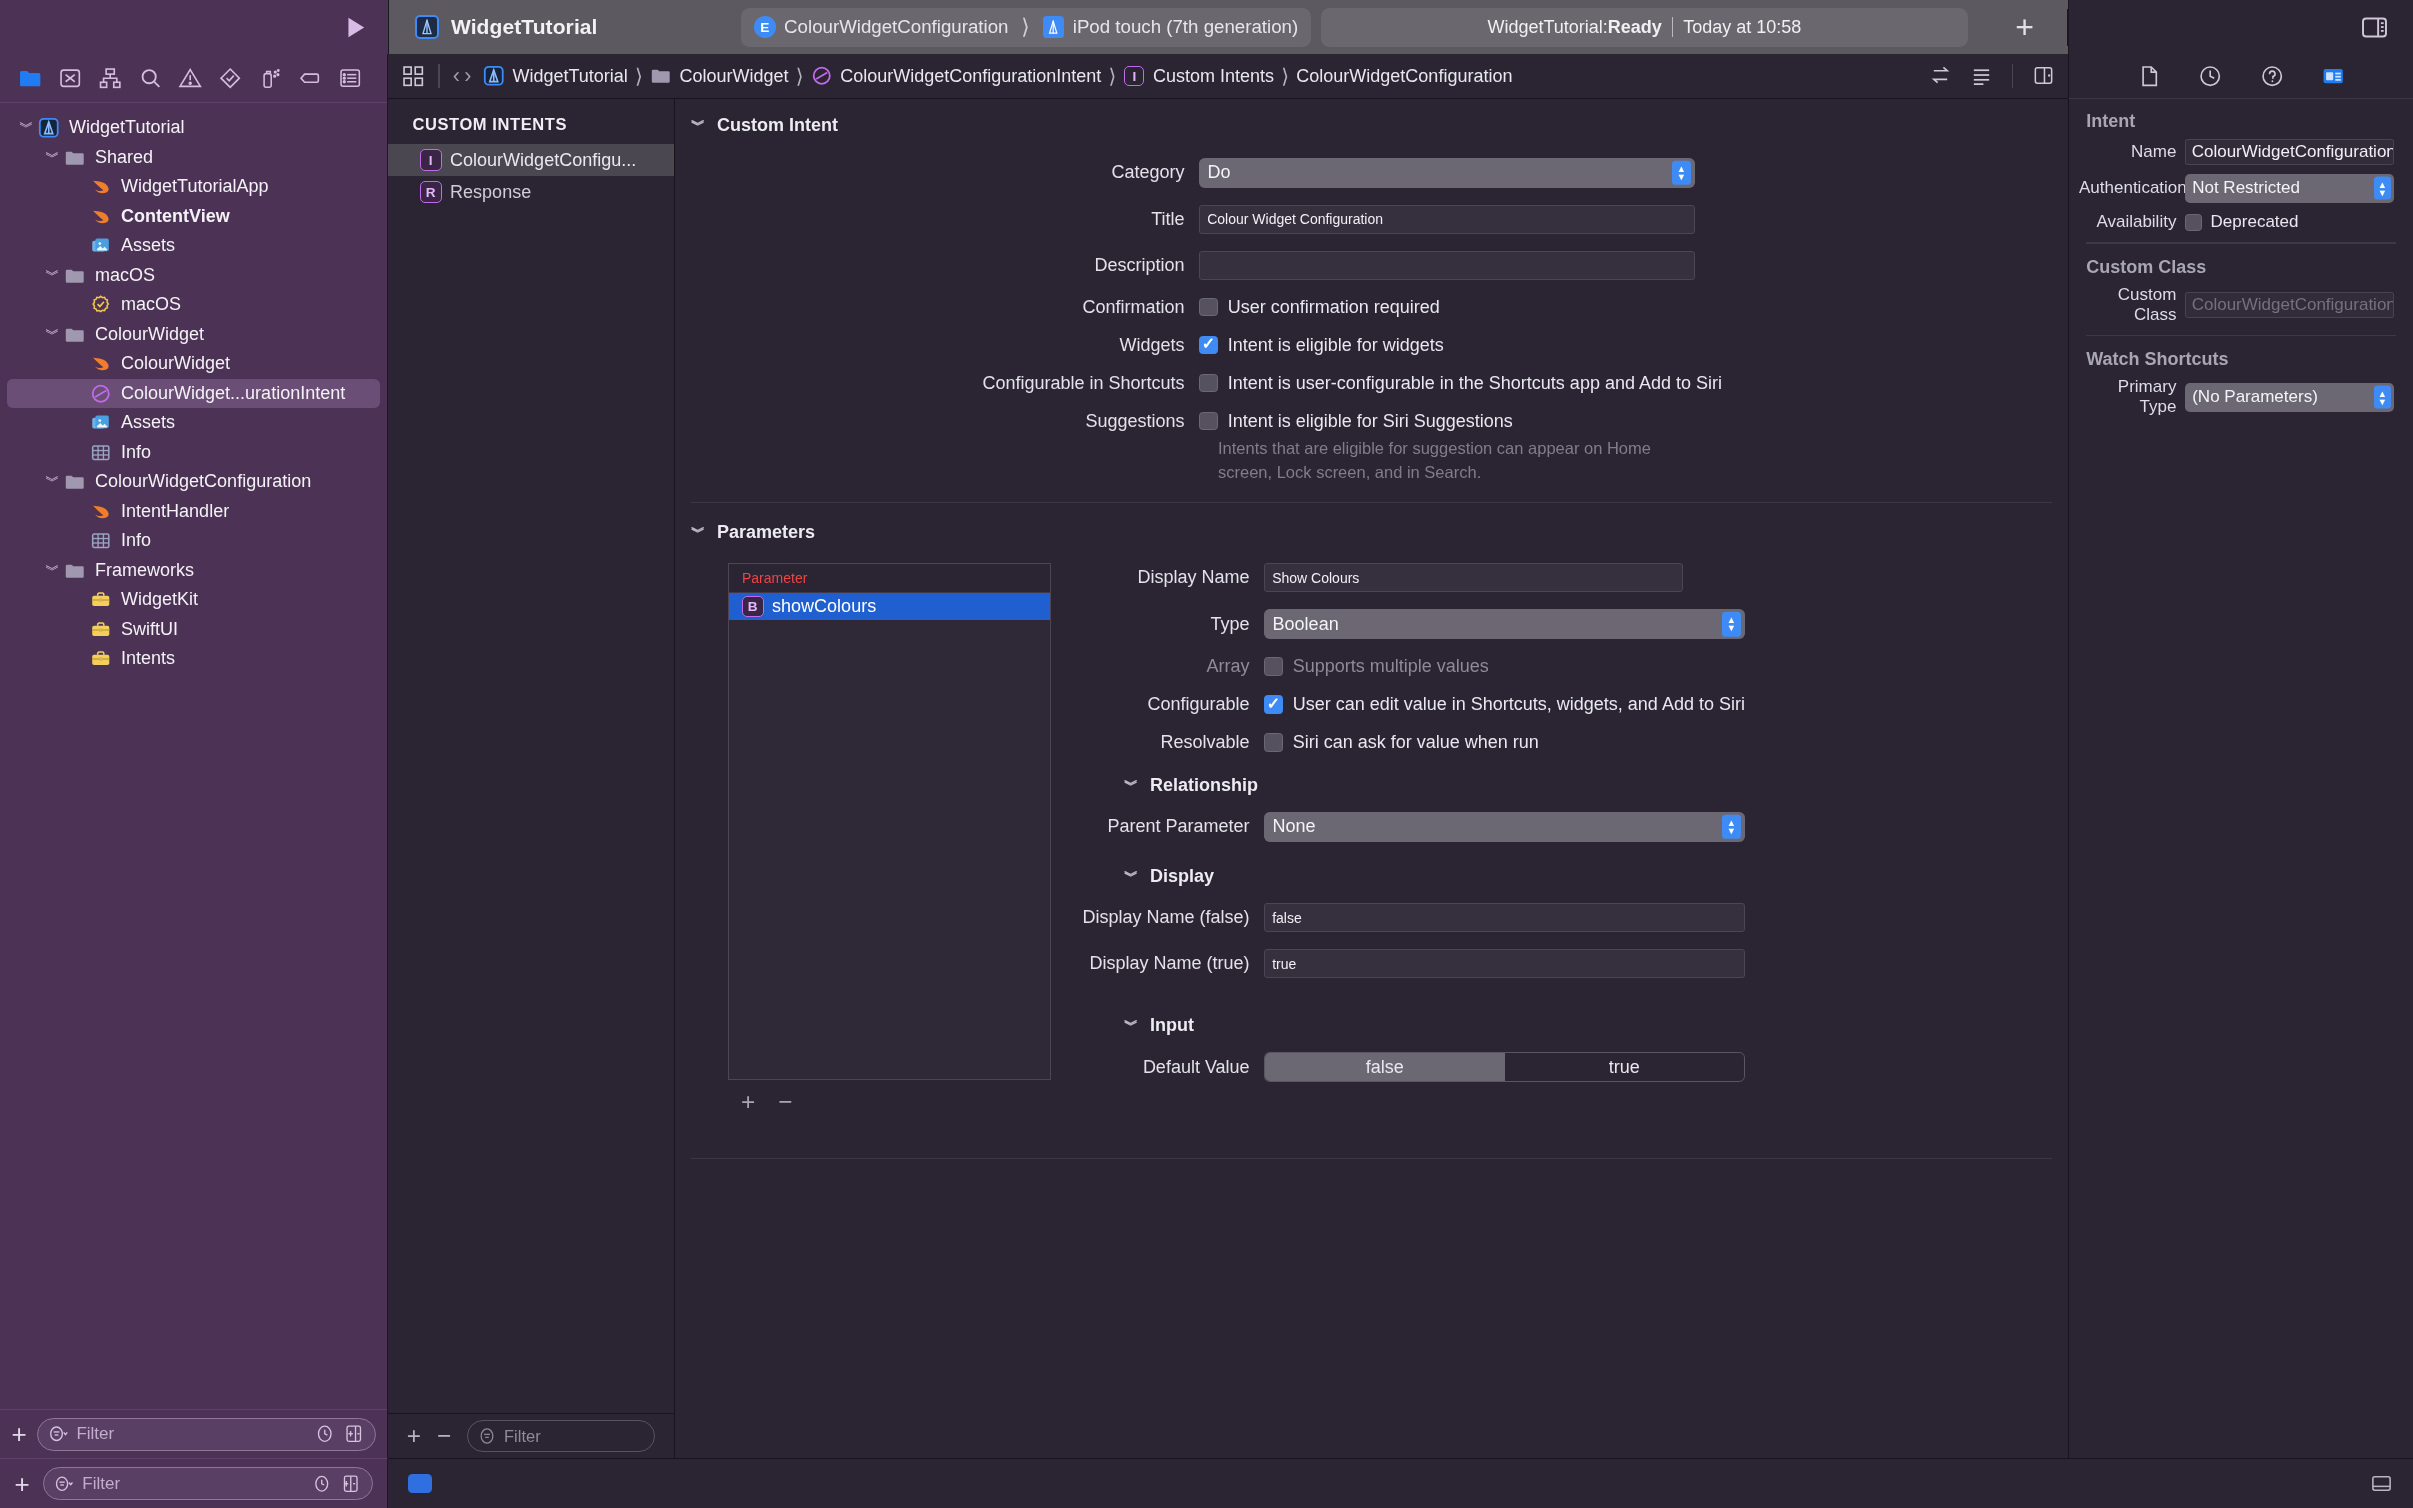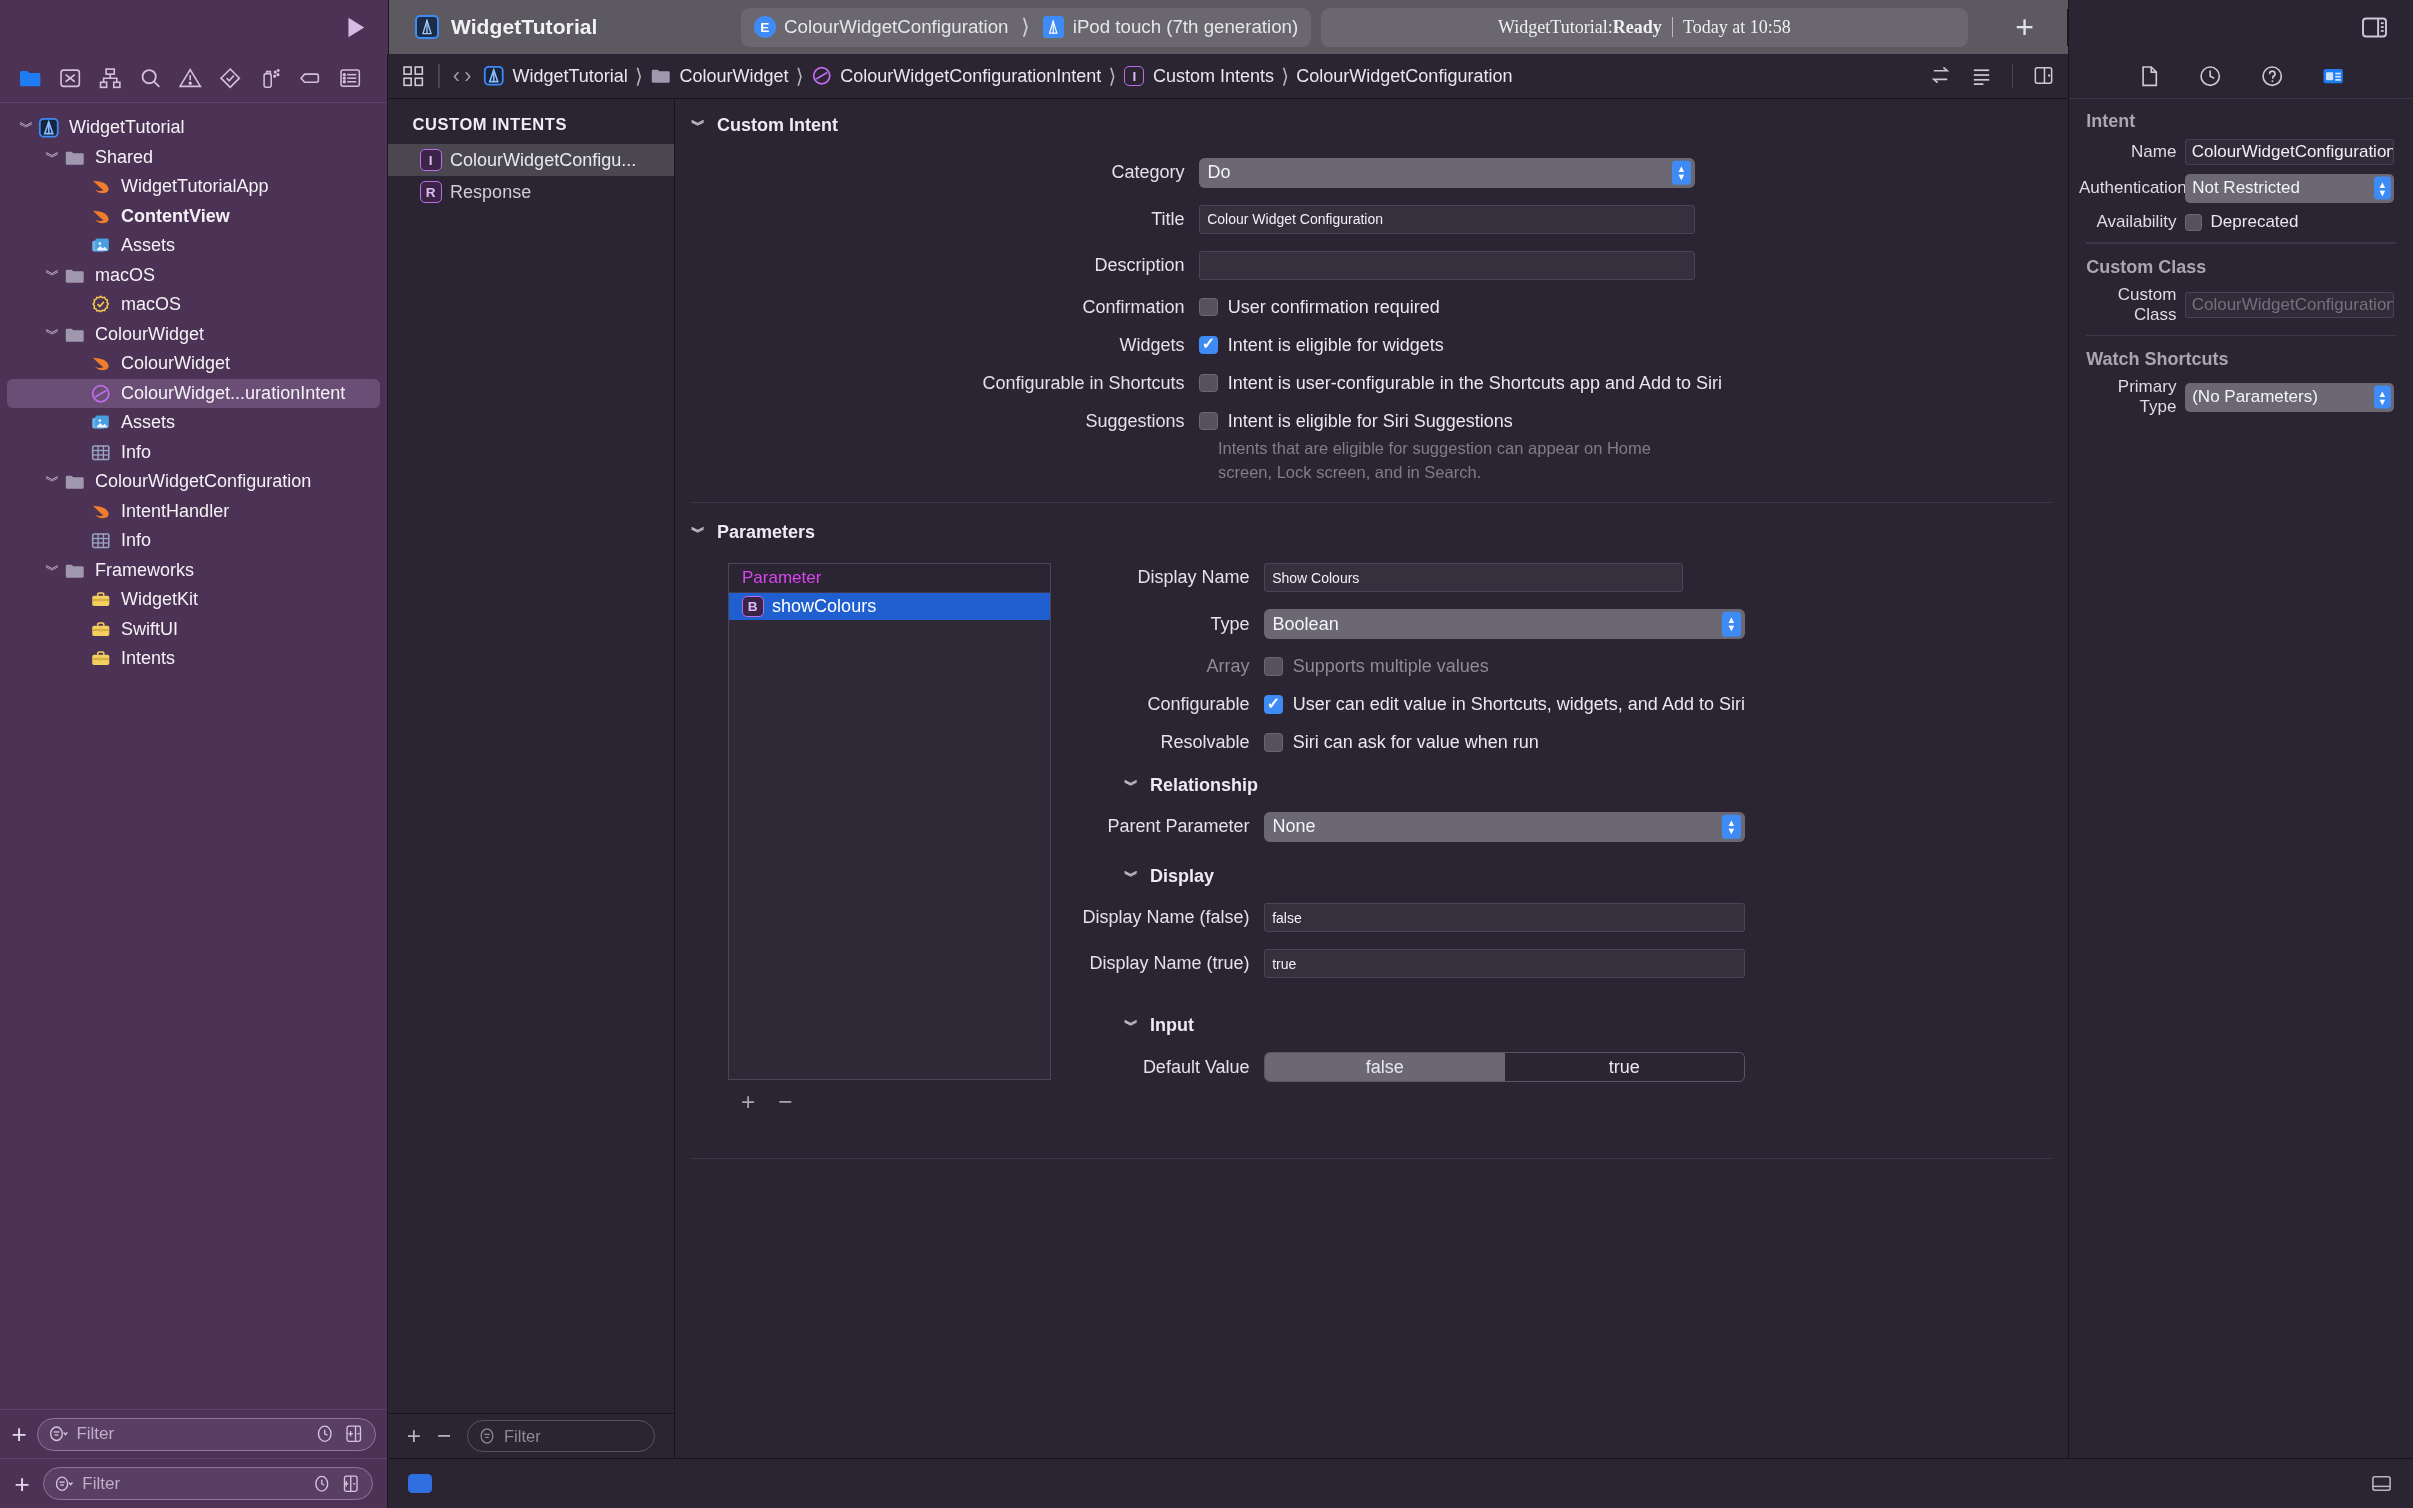--- a/index.html
+++ b/index.html
@@ -34,21 +34,21 @@
                  display:flex; align-items:center; padding:0 13px; gap:8.6px; }
   .circ-badge { width:21.5px; height:21.5px; border-radius:50%; background:#3f8bf5;
                 color:#fff; font-size:13.6px; font-weight:bold; display:flex;
                 align-items:center; justify-content:center; flex:0 0 21.5px; }
   .dev-icon { width:21.5px; height:21.5px; border-radius:3.6px; background:#3f8bf5;
               display:flex; align-items:center; justify-content:center; flex:0 0 21.5px;}
   .dev-icon svg { width:14.4px; height:14.4px;}
   .chev-sep { color:#cfcfd4; font-size:21.5px; font-weight:300; margin:0 4.3px; }
   .status-pill { background:#6a686e; border-radius:8.6px; height:39px; flex:1;
                  margin:0 14.4px 0 10px; display:flex; align-items:center;
-                 justify-content:center; font-size:18px; color:#f0f0f3; gap:0;font-family:Liberation Serif, serif;}
+                 justify-content:center; font-size:18px; color:#f0f0f3; gap:0;}
   .status-pill b { font-weight:bold; }
   .divider-v { display:inline-block; width:1.4px; height:20px; background:#b9b9bf;
                margin:0 10px; vertical-align:middle;}
   .icon-btn { display:inline-flex; align-items:center; justify-content:center;
               cursor:default; }
 
   
   .mainrow { flex:1; display:flex; min-height:0; }
 
   
@@ -149,21 +149,21 @@
   .cb.on::after { content:"✓"; color:#fff; font-size:16px; font-weight:bold;
                   line-height:1; margin-top:-1.4px;}
   .cb-label { margin-left:10px; font-size:18px; color:#e9e7ef; }
   .cb-label.dim { color:#8e8b97; }
   .helptext { font-size:16.5px; color:#807d89; line-height:1.45; }
 
   
   .ptable { width:323px; border:0.7px solid #4b4556; background:#2e2837;
             display:flex; flex-direction:column; }
   .pt-head { height:29px; display:flex; align-items:center; padding-left:13px;
-             font-size:17px; color:#d946ef; background:#2a2433;
+             font-size:14px; color:#ef4444; background:#2a2433;
              border-bottom:0.7px solid #3f3a4b; }
   .pt-row { height:27px; display:flex; align-items:center; gap:8.6px;
             padding-left:13px; font-size:18px; }
   .pt-row.sel { background:#1f5fd0; color:#fff; }
   .pt-body { flex:1; }
   .pt-foot { display:flex; gap:23px; padding:10px 0 0 13px; }
   .pt-foot .pm { font-size:24.4px; font-weight:300; color:#a8a5b0; line-height:1; }
 
   .seg { display:flex; height:30px; border:0.7px solid #5a5565; border-radius:5.7px;
          overflow:hidden; }

